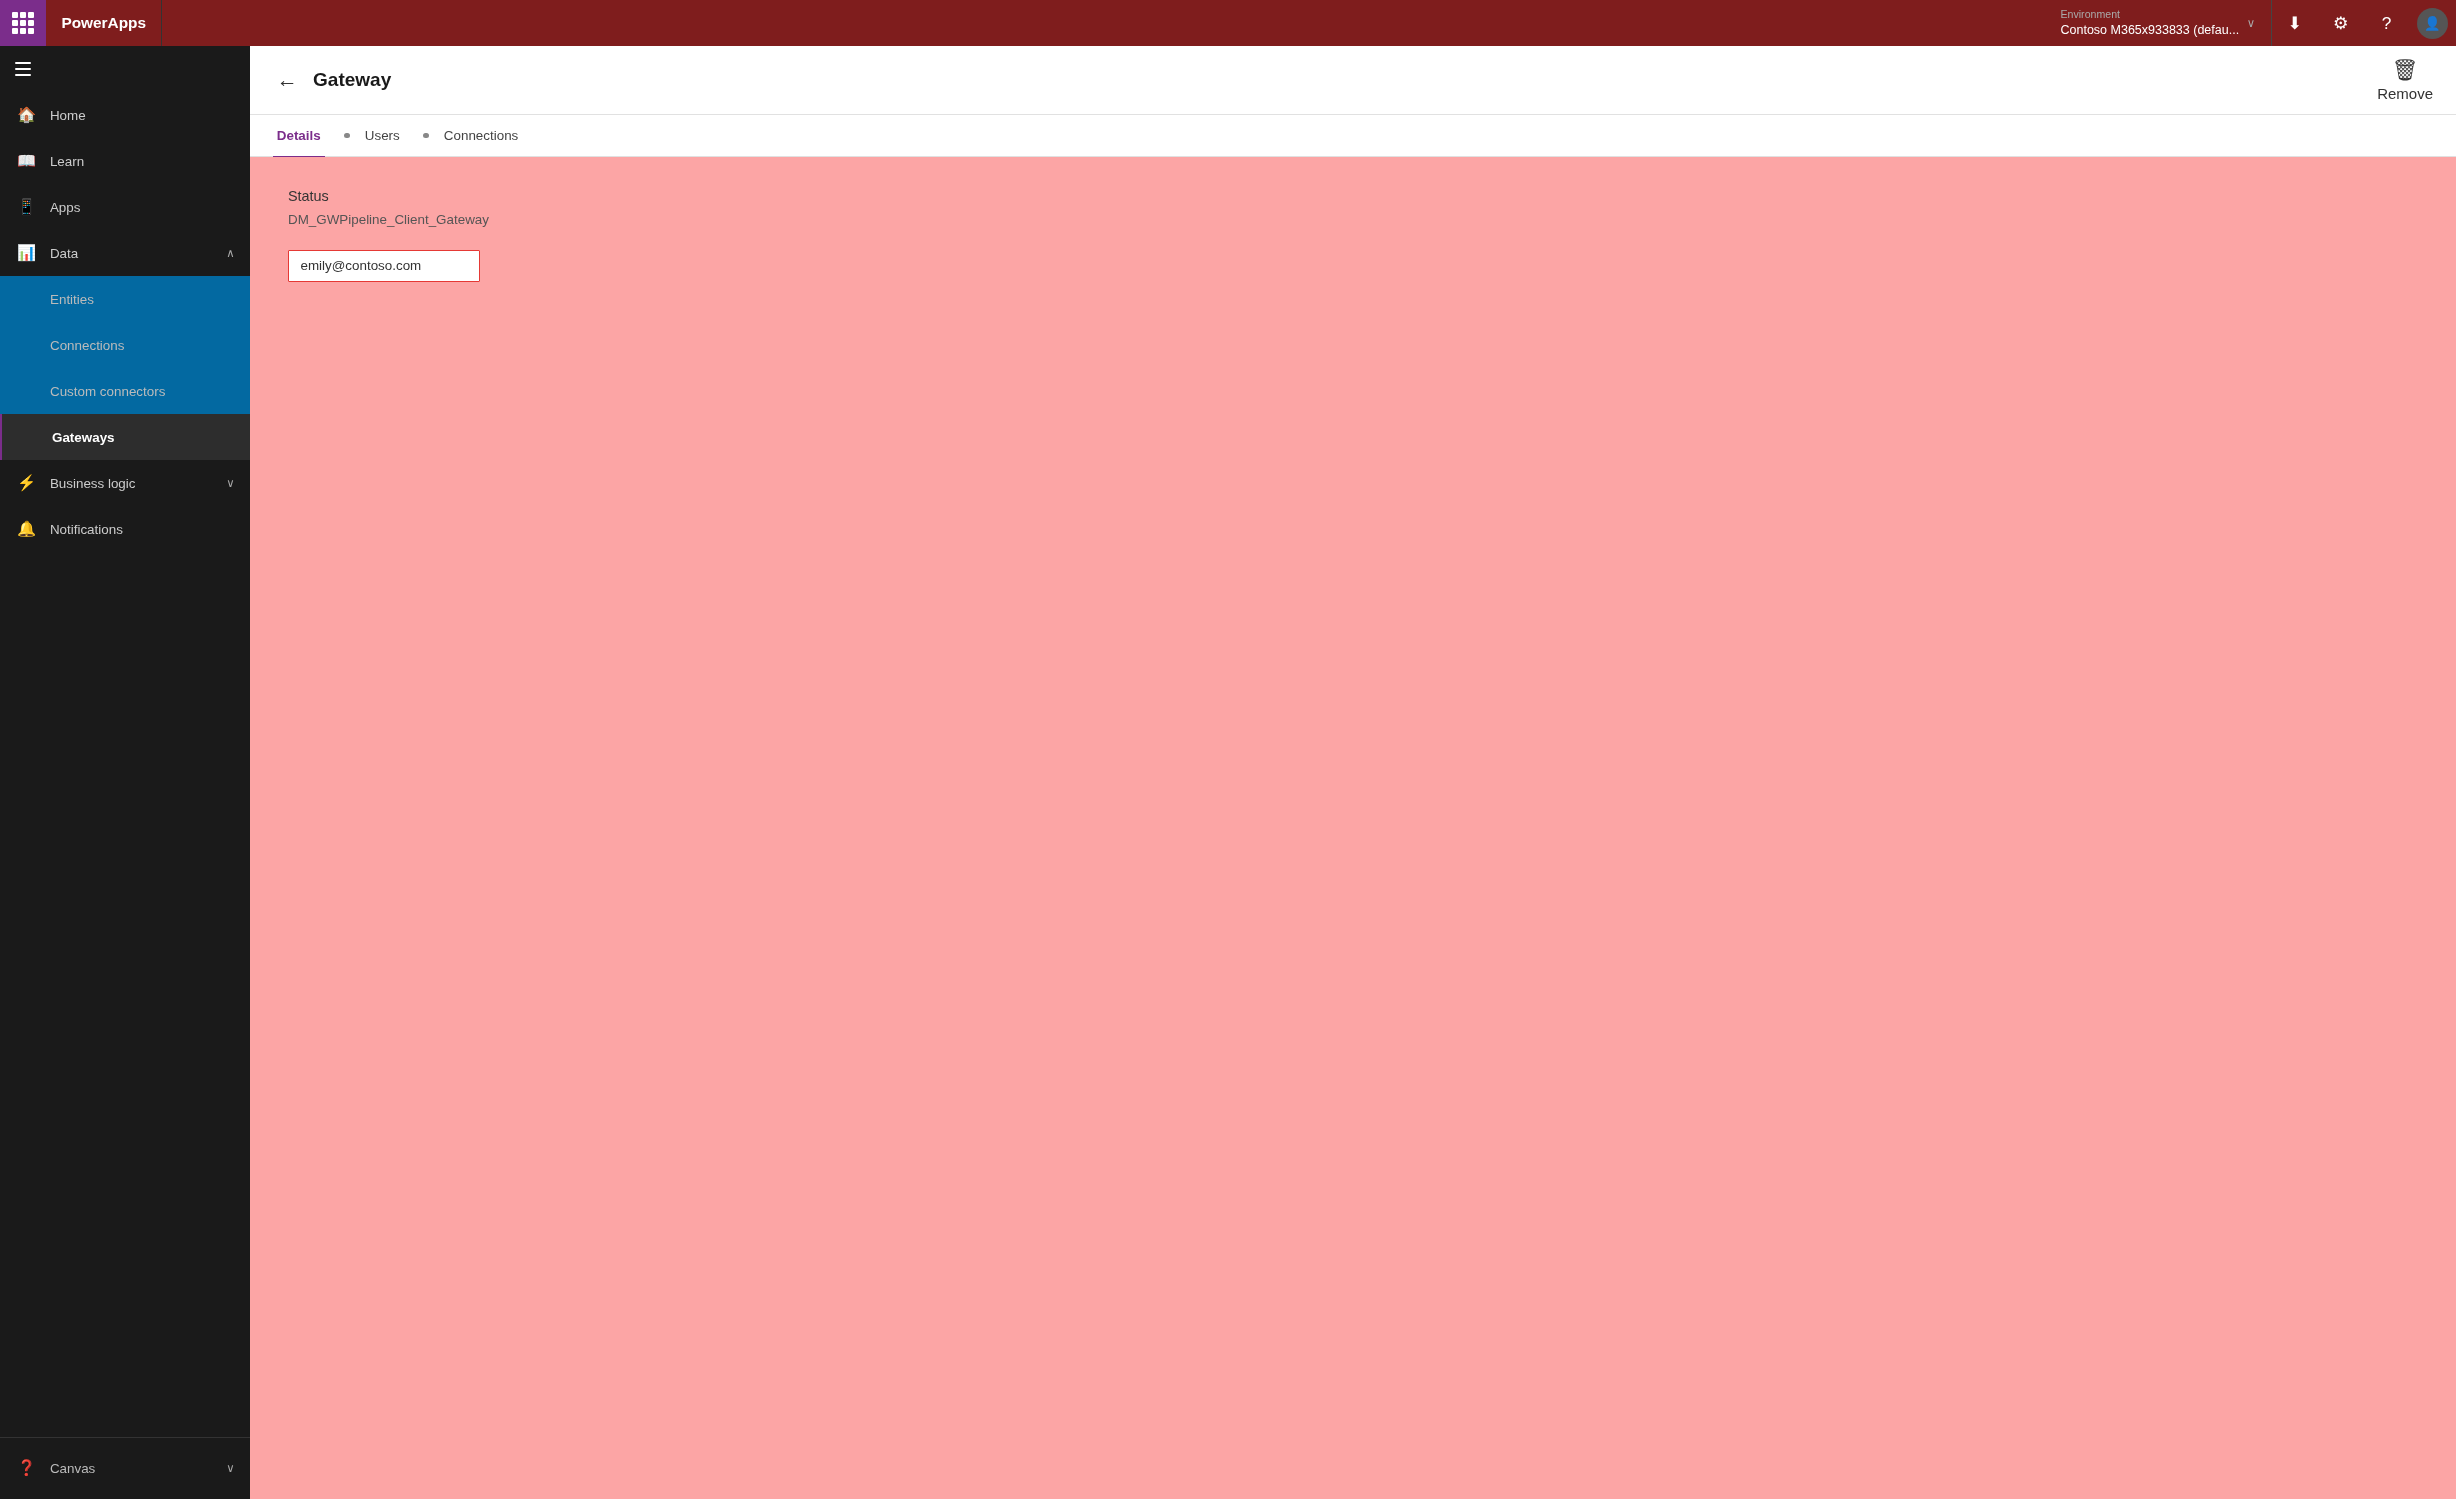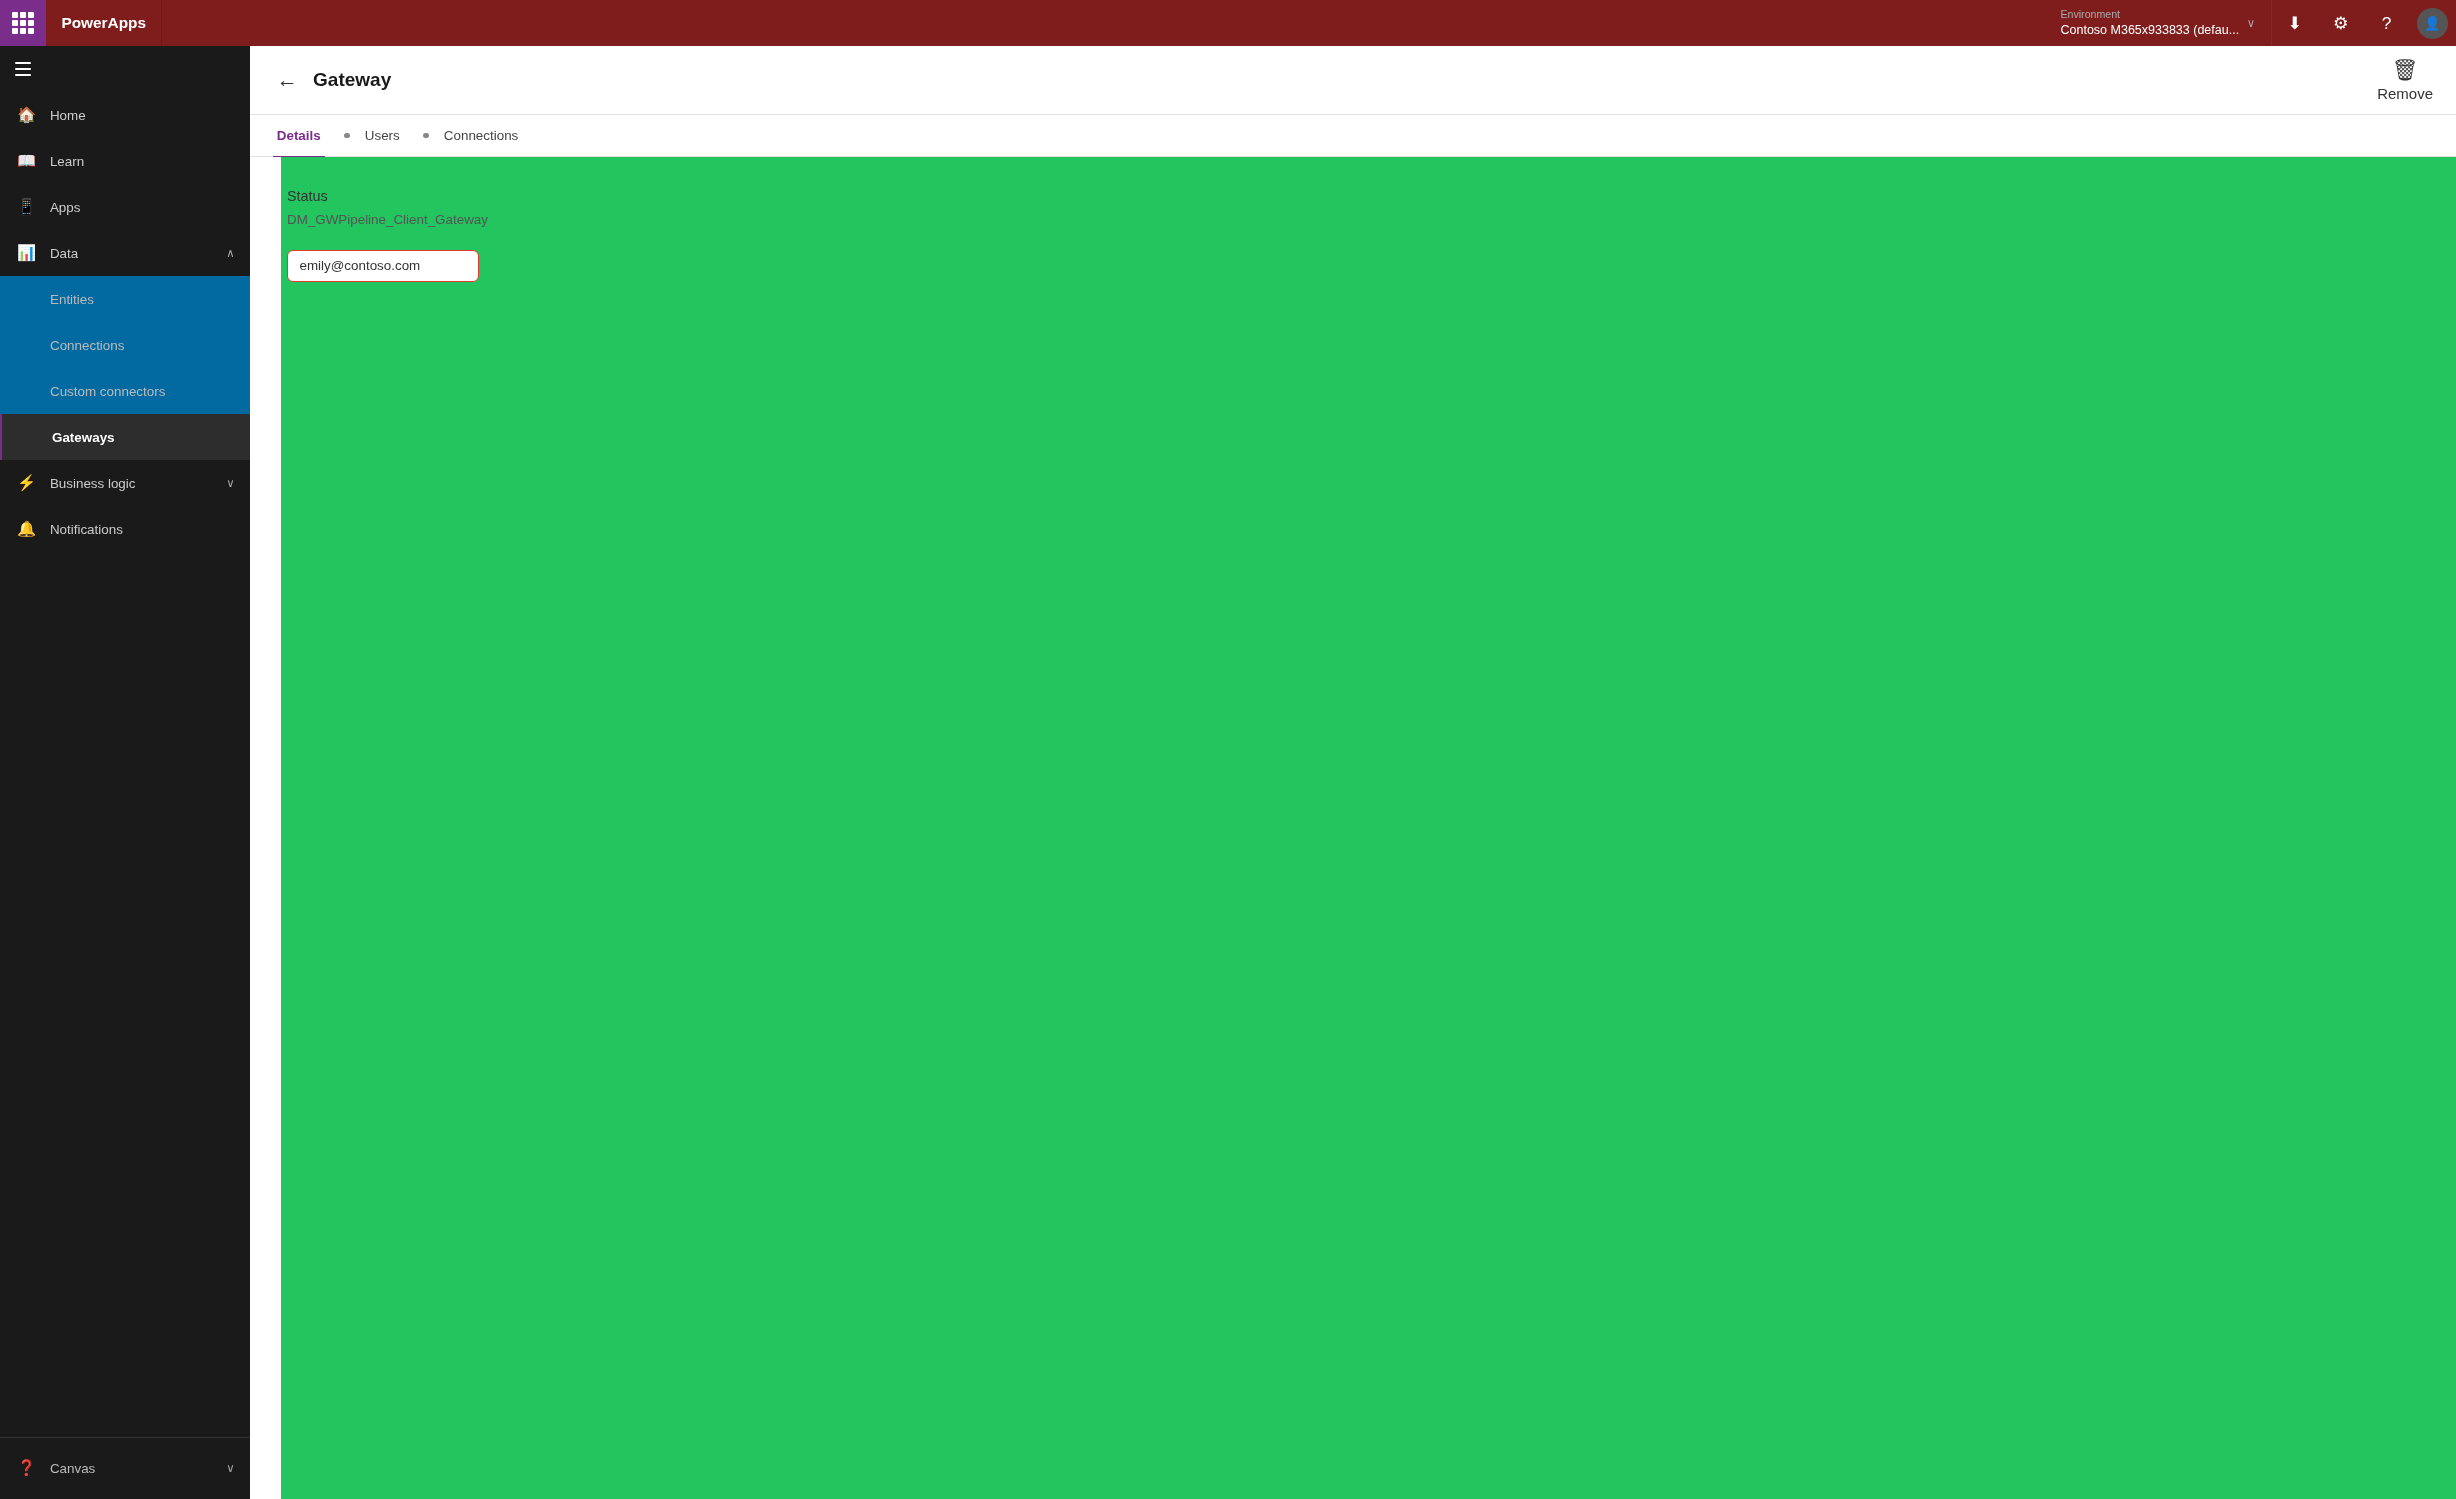--- a/index.html
+++ b/index.html
@@ -257,44 +257,43 @@
       width: 5.8px;
       height: 5.8px;
       border-radius: 50%;
       background: #888;
       margin: 0 11.5px;
     }
 
     
     .page-body {
       flex: 1;
-      background: #22c55e;
-      padding: 31px 6px;
+      background: #fca5a5;
+      padding: 31px 38px;
       overflow-y: auto;
-      margin-left: 31px;
     }
 
     .section-title {
       font-size: 14.4px;
       color: #333;
       margin-bottom: 7.7px;
     }
     .gateway-name {
       font-size: 13.4px;
       color: #555;
       margin-bottom: 23px;
     }
     .contact-section-title {
       font-size: 14.4px;
       color: #333;
       margin-bottom: 11.5px;
     }
     .contact-input {
       border: 1.9px solid #e53935;
-      border-radius: 6px;
+      border-radius: 1px;
       padding: 7.7px 11.5px;
       font-size: 13.4px;
       color: #333;
       width: 192px;
       background: white;
       outline: none;
     }
   </style>
 </head>
 <body>

